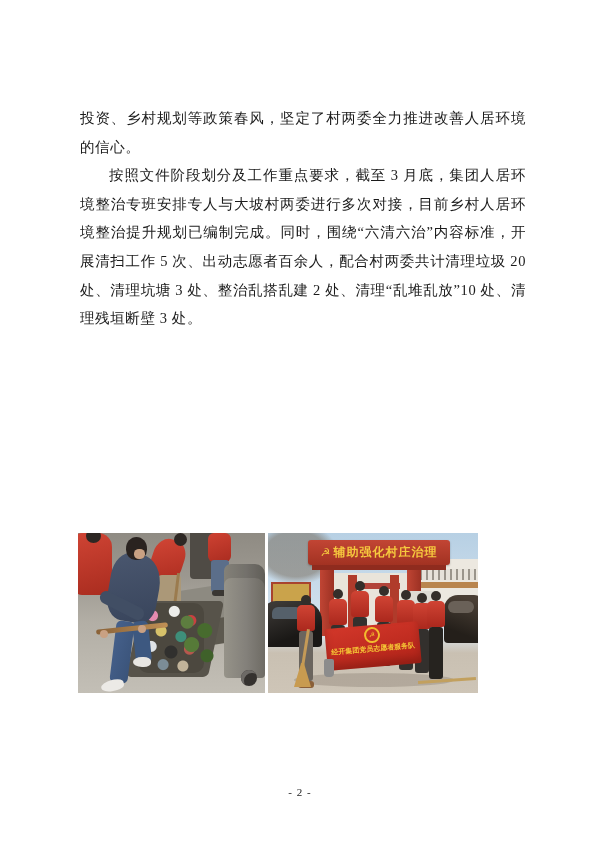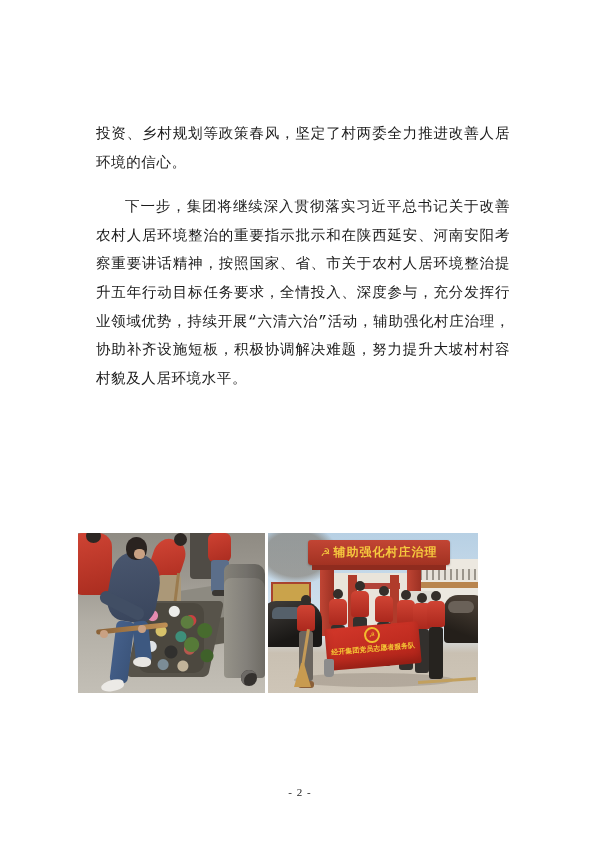--- a/index.html
+++ b/index.html
@@ -7,21 +7,21 @@
     position:relative; width:600px; height:848px; background:#ffffff;
     overflow:hidden;
     font-family:"Liberation Serif","DejaVu Serif",serif;
   }
   
   .doc-text {
     position:absolute; left:80px; top:104px; width:446px;
     font-size:14.5px; line-height:28.6px; letter-spacing:0.6px;
     color:#1b1b1b; text-align:justify;
   }
-  .doc-text p { margin:16px;font-family:Liberation Mono, monospace; }
+  .doc-text p { margin:0; }
   .doc-text p.indent { text-indent:2em; }
 
   
   .photos { position:absolute; left:78px; top:533px; display:flex; gap:3px; }
   .photo { position:relative; overflow:hidden; }
   .photo * { position:absolute; }
 
   
   .photo-left { width:187px; height:160px;
     background:linear-gradient(180deg,#8f8b83 0%,#9c9890 28%,#b2aea5 55%,#c3bfb6 100%); }
@@ -130,21 +130,21 @@
     text-align:center; font-size:11px; color:#222; letter-spacing:1px;
   }
 </style>
 </head>
 <body>
 
 <div class="page">
 
   <div class="doc-text">
     <p>投资、乡村规划等政策春风，坚定了村两委全力推进改善人居环境的信心。</p>
-    <p class="indent">下一步，集团将继续深入贯彻落实习近平总书记关于改善农村人居环境整治的重要指示批示和在陕西延安、河南安阳考察重要讲话精神，按照国家、省、市关于农村人居环境整治提升五年行动目标任务要求，全情投入、深度参与，充分发挥行业领域优势，持续开展“六清六治”活动，辅助强化村庄治理，协助补齐设施短板，积极协调解决难题，努力提升大坡村村容村貌及人居环境水平。</p>
+    <p class="indent">按照文件阶段划分及工作重点要求，截至 3 月底，集团人居环境整治专班安排专人与大坡村两委进行多次对接，目前乡村人居环境整治提升规划已编制完成。同时，围绕“六清六治”内容标准，开展清扫工作 5 次、出动志愿者百余人，配合村两委共计清理垃圾 20 处、清理坑塘 3 处、整治乱搭乱建 2 处、清理“乱堆乱放”10 处、清理残垣断壁 3 处。</p>
   </div>
 
   <div class="photos">
 
     <div class="photo photo-left">
       <div class="pl-doorway"></div>
       <div class="pl-ledge"></div>
       <div class="pl-ledge-shadow"></div>
       <div class="pl-v1"></div>
       <div class="pl-v1-head"></div>

